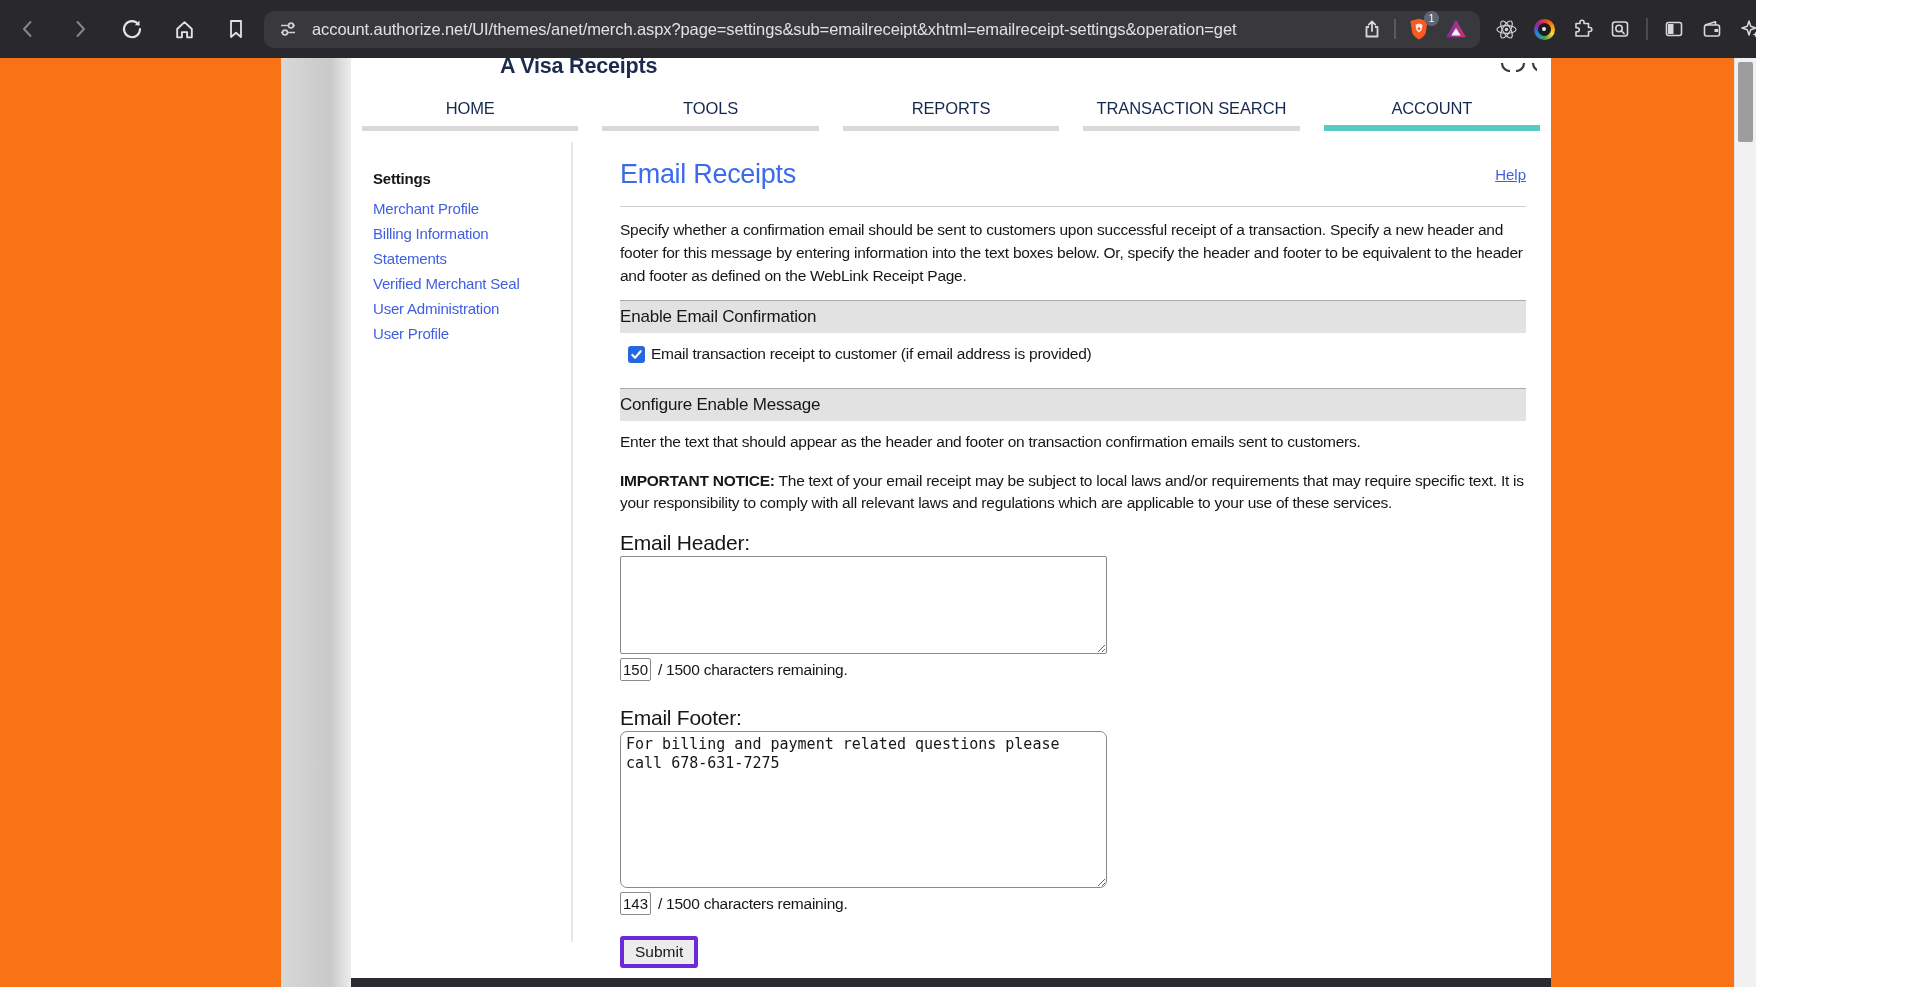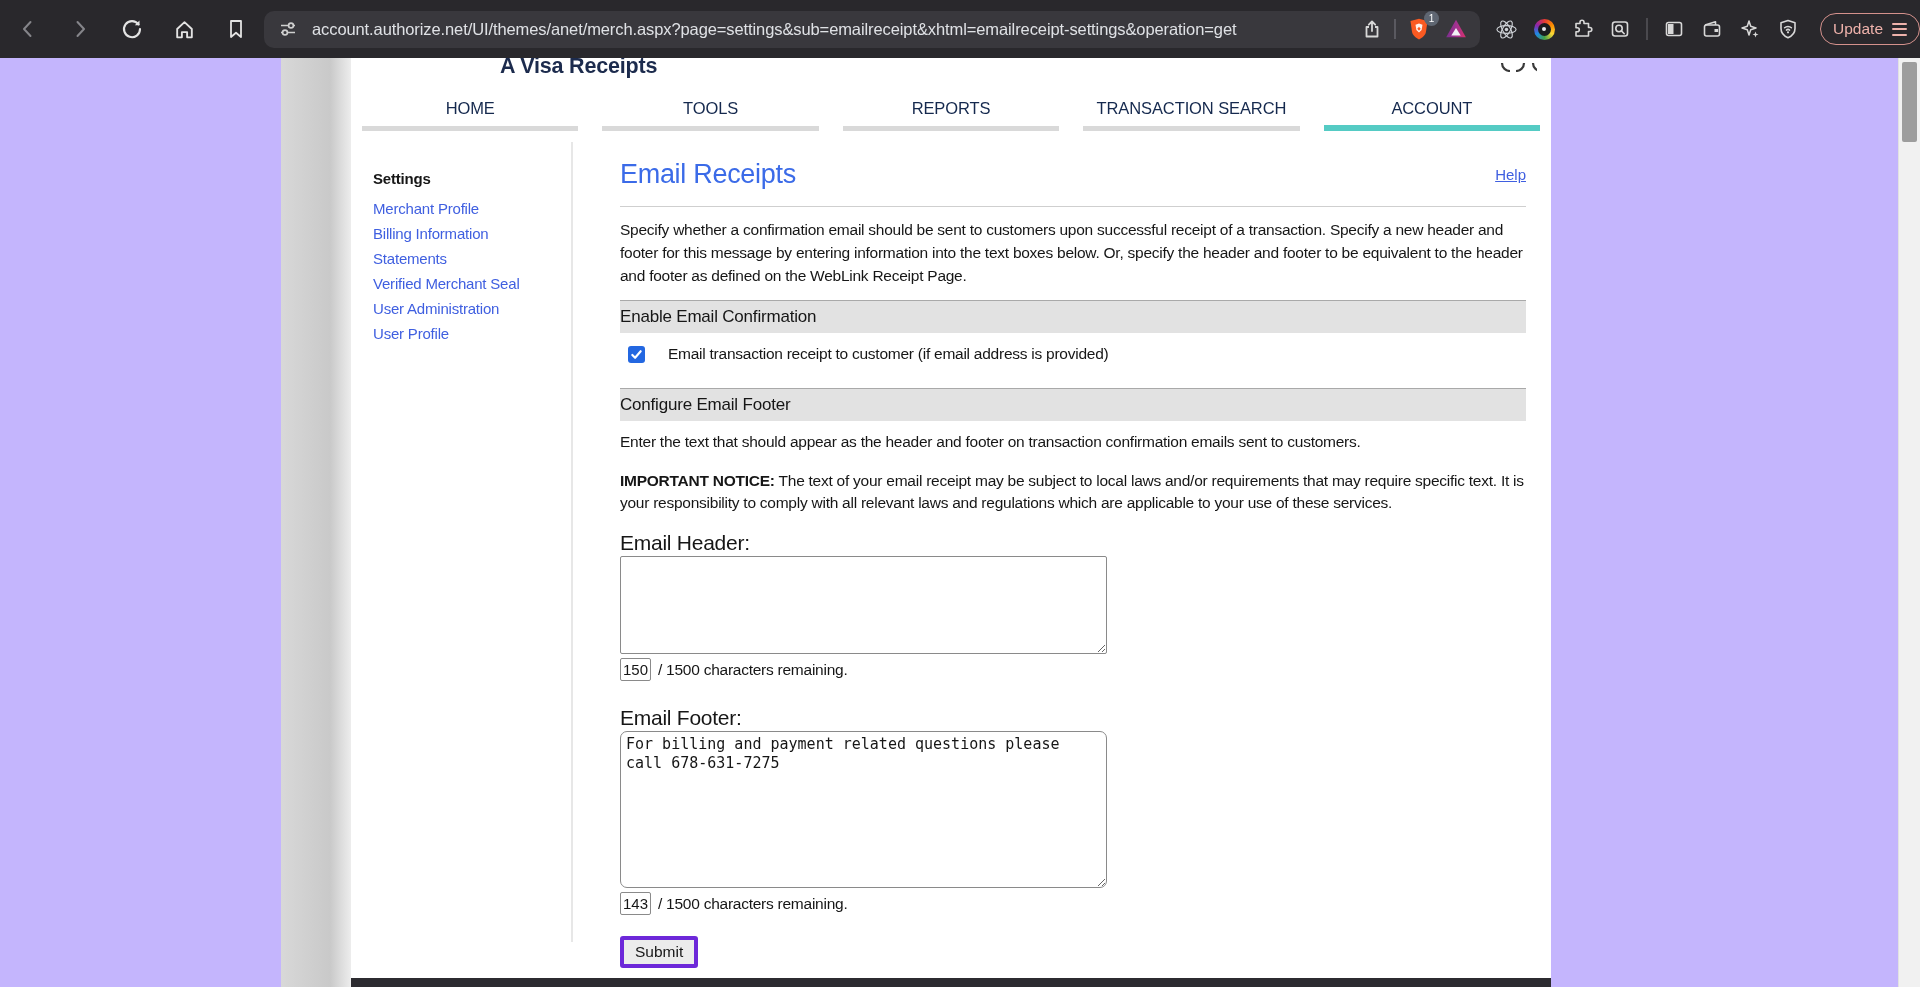--- a/index.html
+++ b/index.html
@@ -1,17 +1,17 @@
 <!DOCTYPE html>
 <html><head>
 <meta charset="utf-8">
 <style>
   * { margin:0; padding:0; box-sizing:border-box; }
   html,body { width:1920px; height:987px; background:#fff; font-family:"Liberation Sans", sans-serif; overflow:hidden; }
-  .screen { position:relative; width:1920px; height:987px; background:#c4b5fd; overflow:hidden; }
+  .screen { position:relative; width:1756px; height:987px; background:#f97316; overflow:hidden; }
 
   
   .toolbar { position:absolute; left:0; top:0; width:1920px; height:58px; background:#29282c; display:flex; align-items:center; z-index:50; }
   .tb-icon { width:24px; height:24px; display:flex; align-items:center; justify-content:center; flex:0 0 auto; cursor:pointer; }
   .tb-icon svg { display:block; }
   .nav-back { margin-left:16px; } .nav-fwd { margin-left:28px; } .nav-reload { margin-left:28px; } .nav-home { margin-left:28px; } .nav-bmk { margin-left:28px; }
   .url-pill { margin-left:16px; width:1292px; height:37px; background:#39383d; border-radius:10px; display:flex; align-items:center; padding:0 12px; }
   .url-text { color:#dfe1e5; font-size:16.5px; margin-left:12px; white-space:nowrap; overflow:hidden; flex:1; letter-spacing:-0.1px; }
   .pill-div { width:2px; height:20px; background:#5a5960; margin:0 10px; }
   .shield-wrap { position:relative; width:26px; height:26px; }
@@ -51,21 +51,21 @@
   .title-row { display:flex; justify-content:space-between; align-items:flex-start; }
   .page-title { font-size:27px; line-height:32px; color:#3b6be8; font-weight:500; letter-spacing:-0.3px; }
   .help-link { font-size:15px; color:#3f5fe0; text-decoration:underline; cursor:pointer; margin-top:8px; }
   .hrule { margin-top:16px; border-top:1px solid #cfcfcf; height:0; }
   .intro { margin-top:11px; font-size:15.5px; line-height:23px; letter-spacing:-0.25px; }
   .section-bar { margin-top:13px; height:33px; background:#e2e2e2; border-top:1px solid #a9a9a9; display:flex; align-items:center; font-size:17px; letter-spacing:-0.2px; }
   .section-bar.cfg { margin-top:25px; }
   .cb-row { margin-top:12px; display:flex; align-items:center; padding-left:8px; }
   .cb-row + .cb-row { margin-top:6px; }
   .checkbox { width:17px; height:17px; border-radius:3px; background:#2367e1; display:flex; align-items:center; justify-content:center; cursor:pointer; flex:0 0 auto; }
-  .cb-label { margin-left:23px; font-size:15.5px; letter-spacing:-0.25px; }
+  .cb-label { margin-left:6px; font-size:15.5px; letter-spacing:-0.25px; }
   .p-enter { margin-top:12px; font-size:15.5px; line-height:18px; letter-spacing:-0.25px; }
   .notice { margin-top:19px; font-size:15.5px; line-height:22px; letter-spacing:-0.25px; }
   .field-label { display:block; margin-top:17px; font-size:21px; letter-spacing:-0.25px; }
   .field-label.ef { margin-top:25px; }
   textarea { display:block; margin-top:1px; width:487px; border:1px solid #8a8a8a; background:#fff; font-family:"DejaVu Sans Mono", monospace; font-size:15px; line-height:19px; padding:3px 5px; resize:both; color:#161616; border-radius:2px; }
   .ta-header { height:98px; }
   .ta-footer { height:157px;border-radius:7px; }
   .count-row { margin-top:4px; display:flex; align-items:center; }
   .count-input { width:31px; height:23px; border:1px solid #8a8a8a; border-radius:2px; font-family:"Liberation Sans", sans-serif; font-size:15px; padding:0 2px; color:#161616; }
   .count-text { margin-left:7px; font-size:15.5px; letter-spacing:-0.25px; }
@@ -269,21 +269,21 @@
 
       <div class="cb-row">
         <span class="checkbox">
           <svg width="13" height="13" viewBox="0 0 14 14">
               <path d="M2.5 7.5 L5.5 10.5 L11.5 3.5" fill="none" stroke="#fff" stroke-width="2.3" stroke-linecap="round" stroke-linejoin="round"></path>
             </svg>
         </span>
         <span class="cb-label">Email transaction receipt to customer (if email address is provided)</span>
       </div>
 
-      <div class="section-bar cfg">Configure Email Footer</div>
+      <div class="section-bar cfg">Configure Enable Message</div>
 
       <p class="p-enter">Enter the text that should appear as the header and footer on transaction confirmation emails sent to customers.</p>
 
       <p class="notice">
         <b>IMPORTANT NOTICE:</b><span> The text of your email receipt may be subject to local laws and/or requirements that may require specific text. It is your responsibility to comply with all relevant laws and regulations which are applicable to your use of these services.</span>
       </p>
 
       <label class="field-label">Email Header:</label>
       <textarea class="ta-header" style=""></textarea>
       <div class="count-row">

